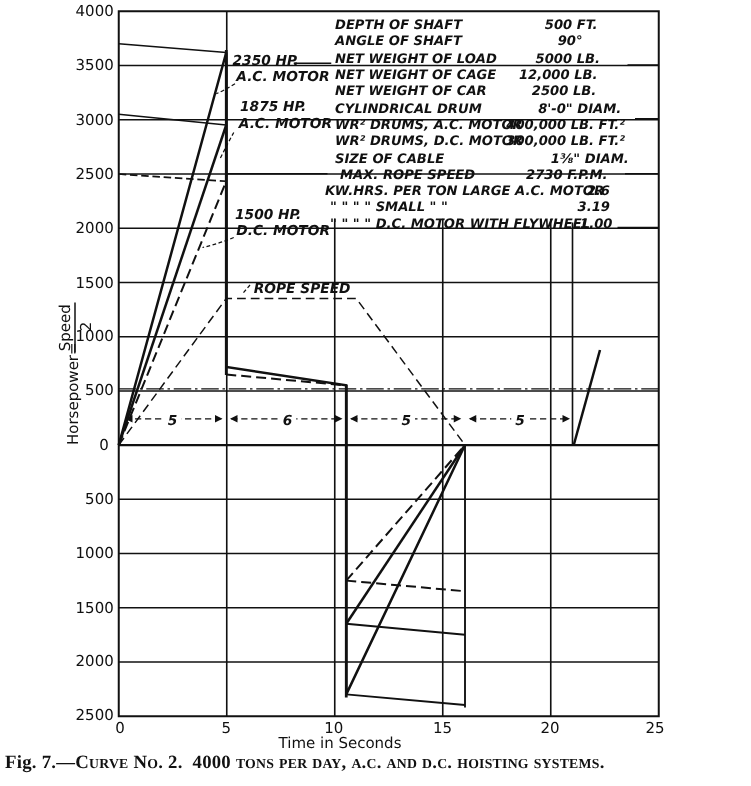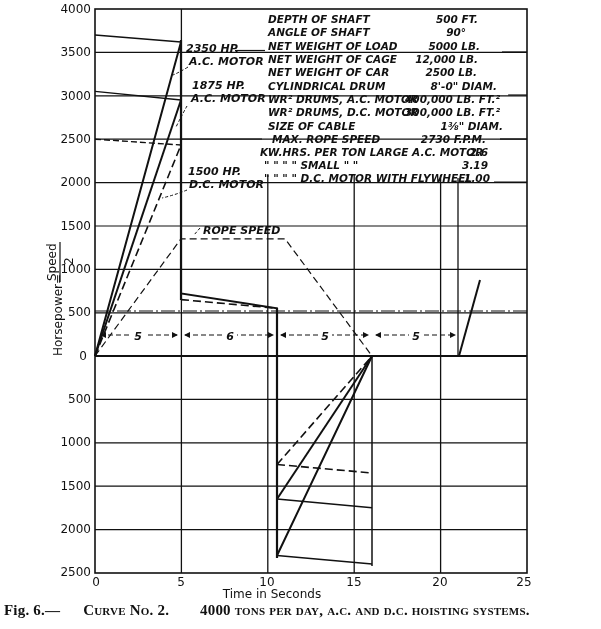--- a/index.html
+++ b/index.html
@@ -3,21 +3,21 @@
 <meta charset="utf-8">
 <style>
   html, body { margin:0; padding:0; background:#ffffff; }
   body { width:601px; height:629px; position:relative; overflow:hidden; font-family:"Liberation Sans", sans-serif; color:#111; }
   #chart { position:absolute; left:0; top:0; }
   .tick { font-family:"DejaVu Sans", sans-serif; font-size:12px; fill:#111; }
   .note { font-family:"DejaVu Sans", sans-serif; font-style:italic; font-weight:bold; font-size:10.5px; fill:#111; }
   .anno { font-family:"DejaVu Sans", sans-serif; font-style:italic; font-weight:bold; font-size:11px; fill:#111; }
   .ylabel { font-family:"DejaVu Sans", sans-serif; font-size:12px; fill:#111; }
   .caption { position:absolute; left:4px; top:602px; width:596px; font-family:"Liberation Serif", serif; font-size:15px; font-weight:bold; letter-spacing:0.2px; white-space:nowrap; color:#111; }
-  .caption .sc { font-variant:small-caps;margin-left:23px; }
+  .caption .sc { font-variant:small-caps; }
 </style>
 </head>
 <body>
 
 <svg id="chart" width="601" height="629" viewBox="0 0 601 629" xmlns="http://www.w3.org/2000/svg">
 
   <g stroke="#111" fill="none">
     <rect x="95" y="9" width="432" height="564" stroke-width="1.6"></rect>
 
     <line x1="95" y1="52.4" x2="527" y2="52.4" stroke-width="1.2"></line>
@@ -185,14 +185,14 @@
     <g stroke="#111" stroke-width="1" fill="none" stroke-dasharray="3,2">
       <path d="M188,67 Q180,72 173,75"></path>
       <path d="M187,106 Q182,115 176,127"></path>
       <path d="M187,190 Q175,195 162,198"></path>
       <path d="M200,228 L194,235"></path>
     </g>
   </g>
 </svg>
 
 <div class="caption">
-  <span>Fig. 6.—</span><span class="sc">Curve No. 2.</span>&nbsp;&nbsp;<span class="sc">4000 tons per day, a.c. and d.c. hoisting systems.</span>
+  <span>Fig. 7.—</span><span class="sc">Curve No. 2.</span>&nbsp;&nbsp;<span class="sc">4000 tons per day, a.c. and d.c. hoisting systems.</span>
 </div>
 
 </body></html>

